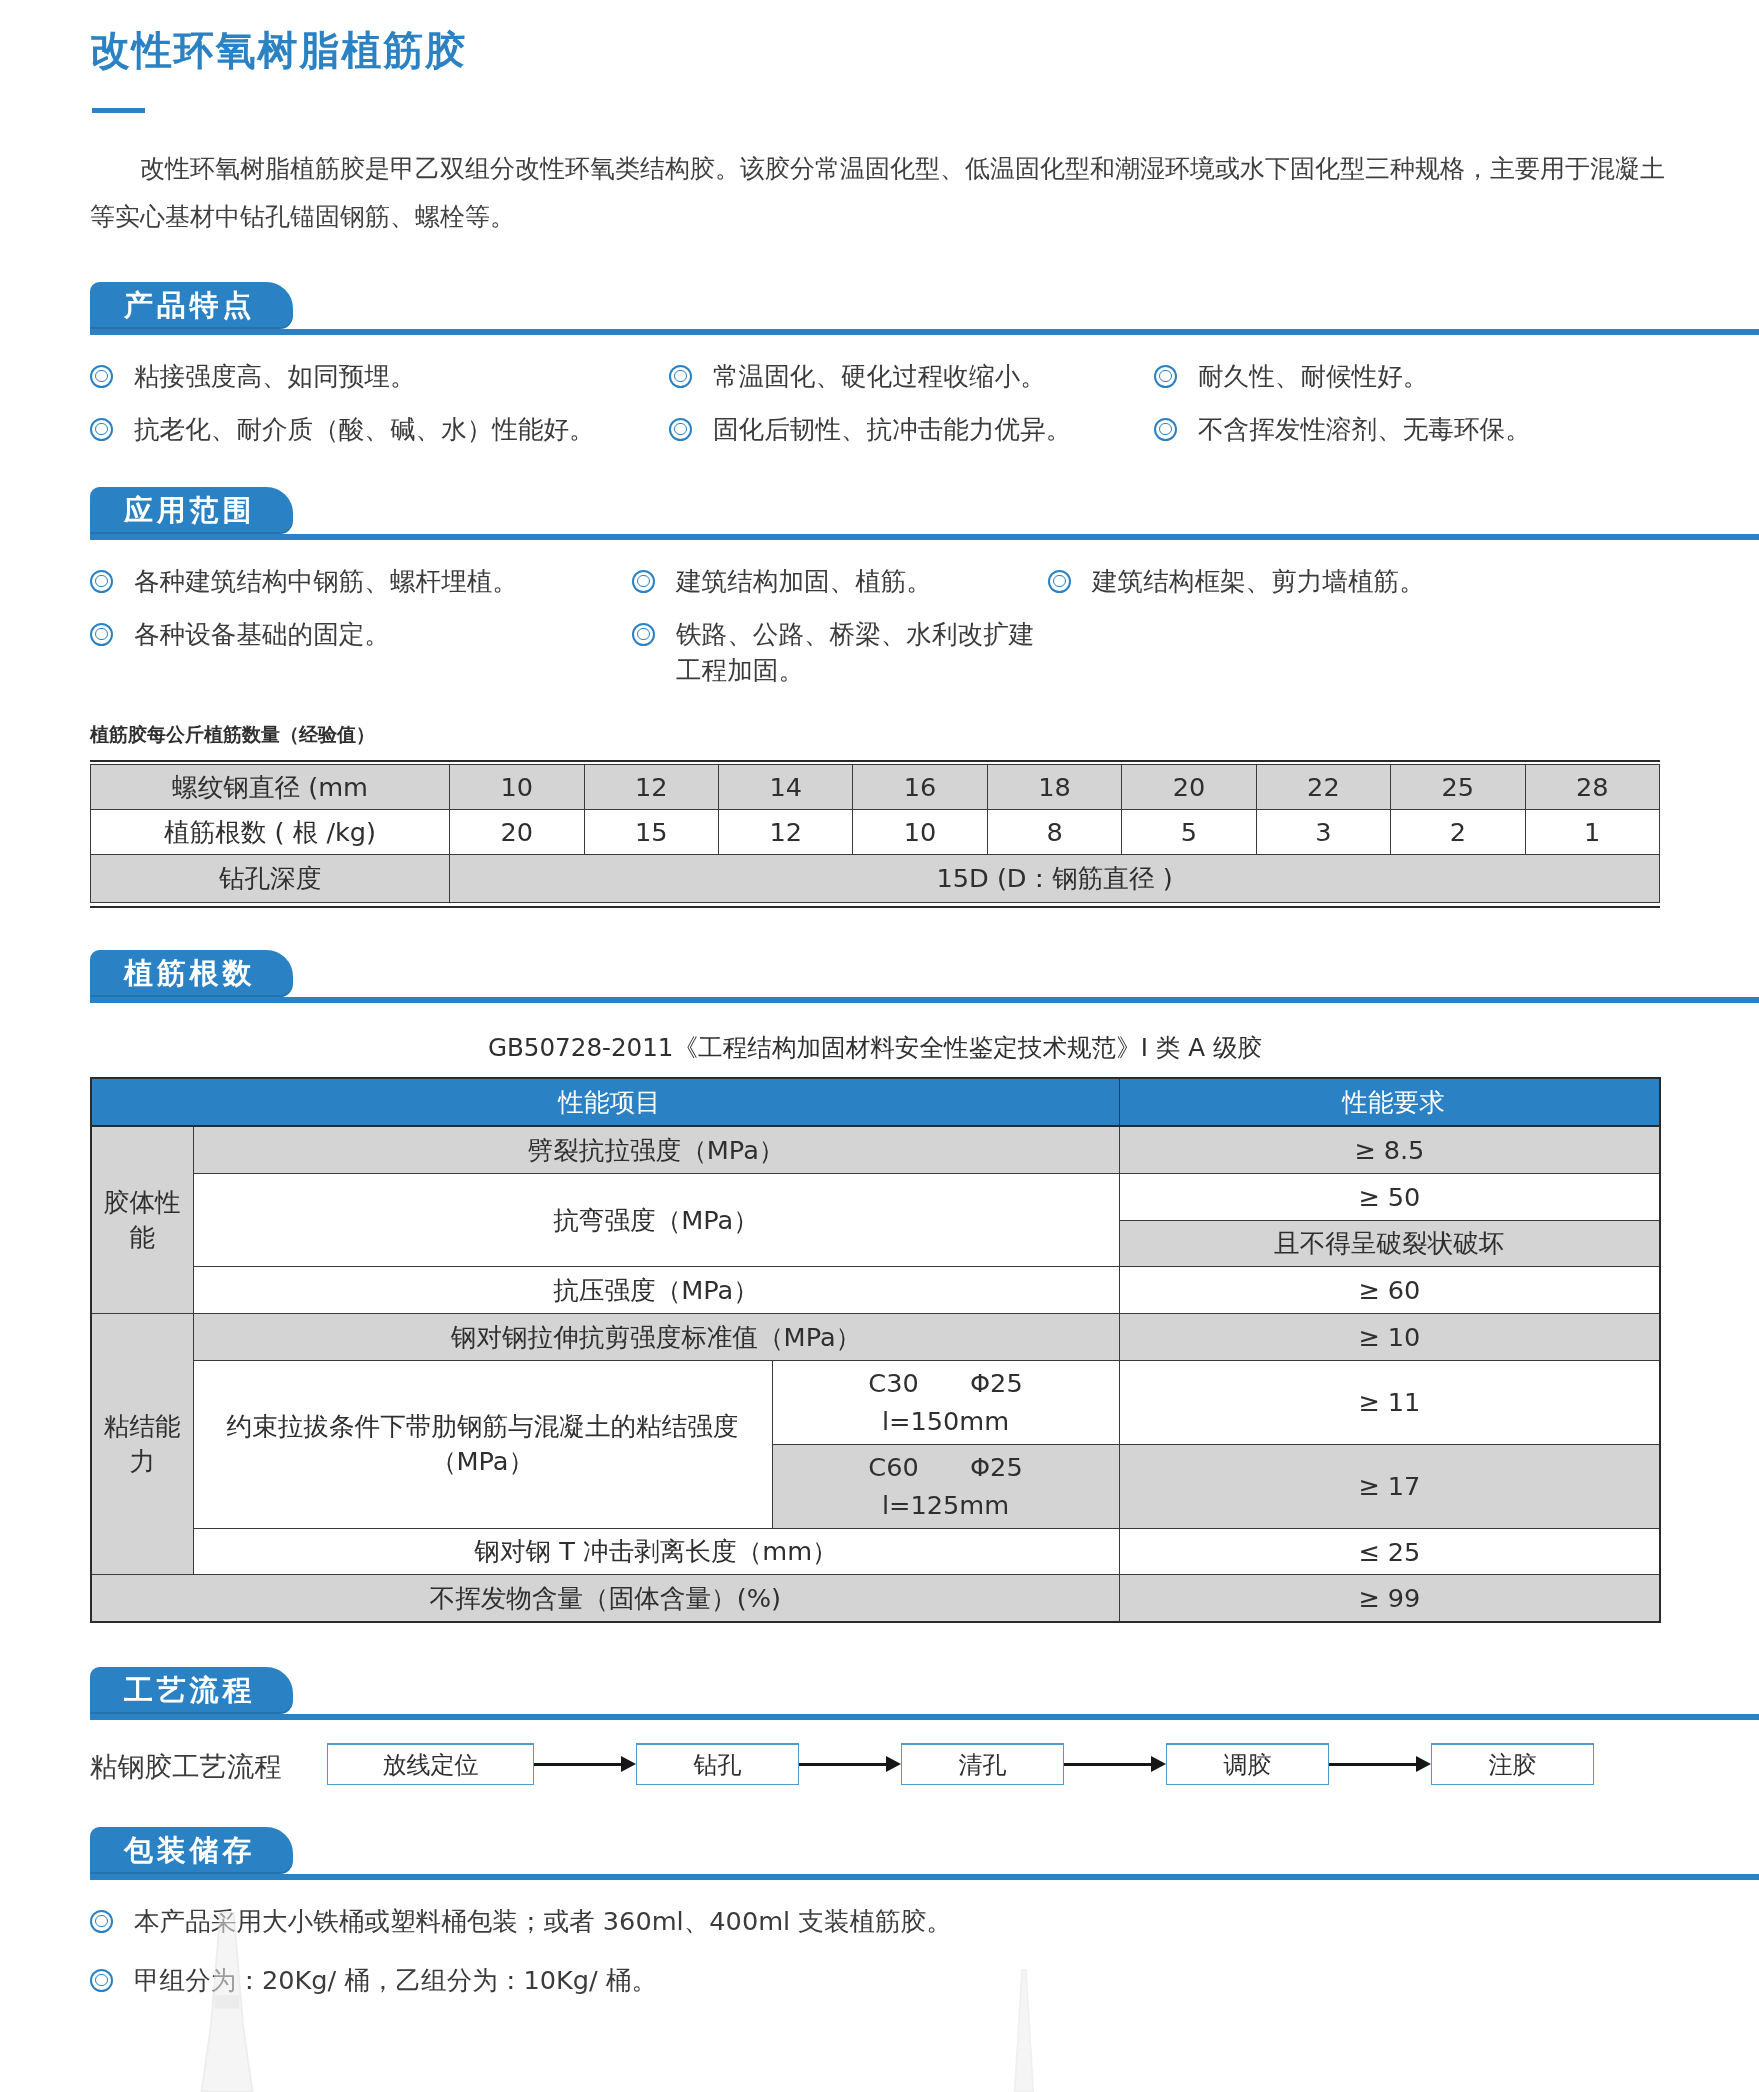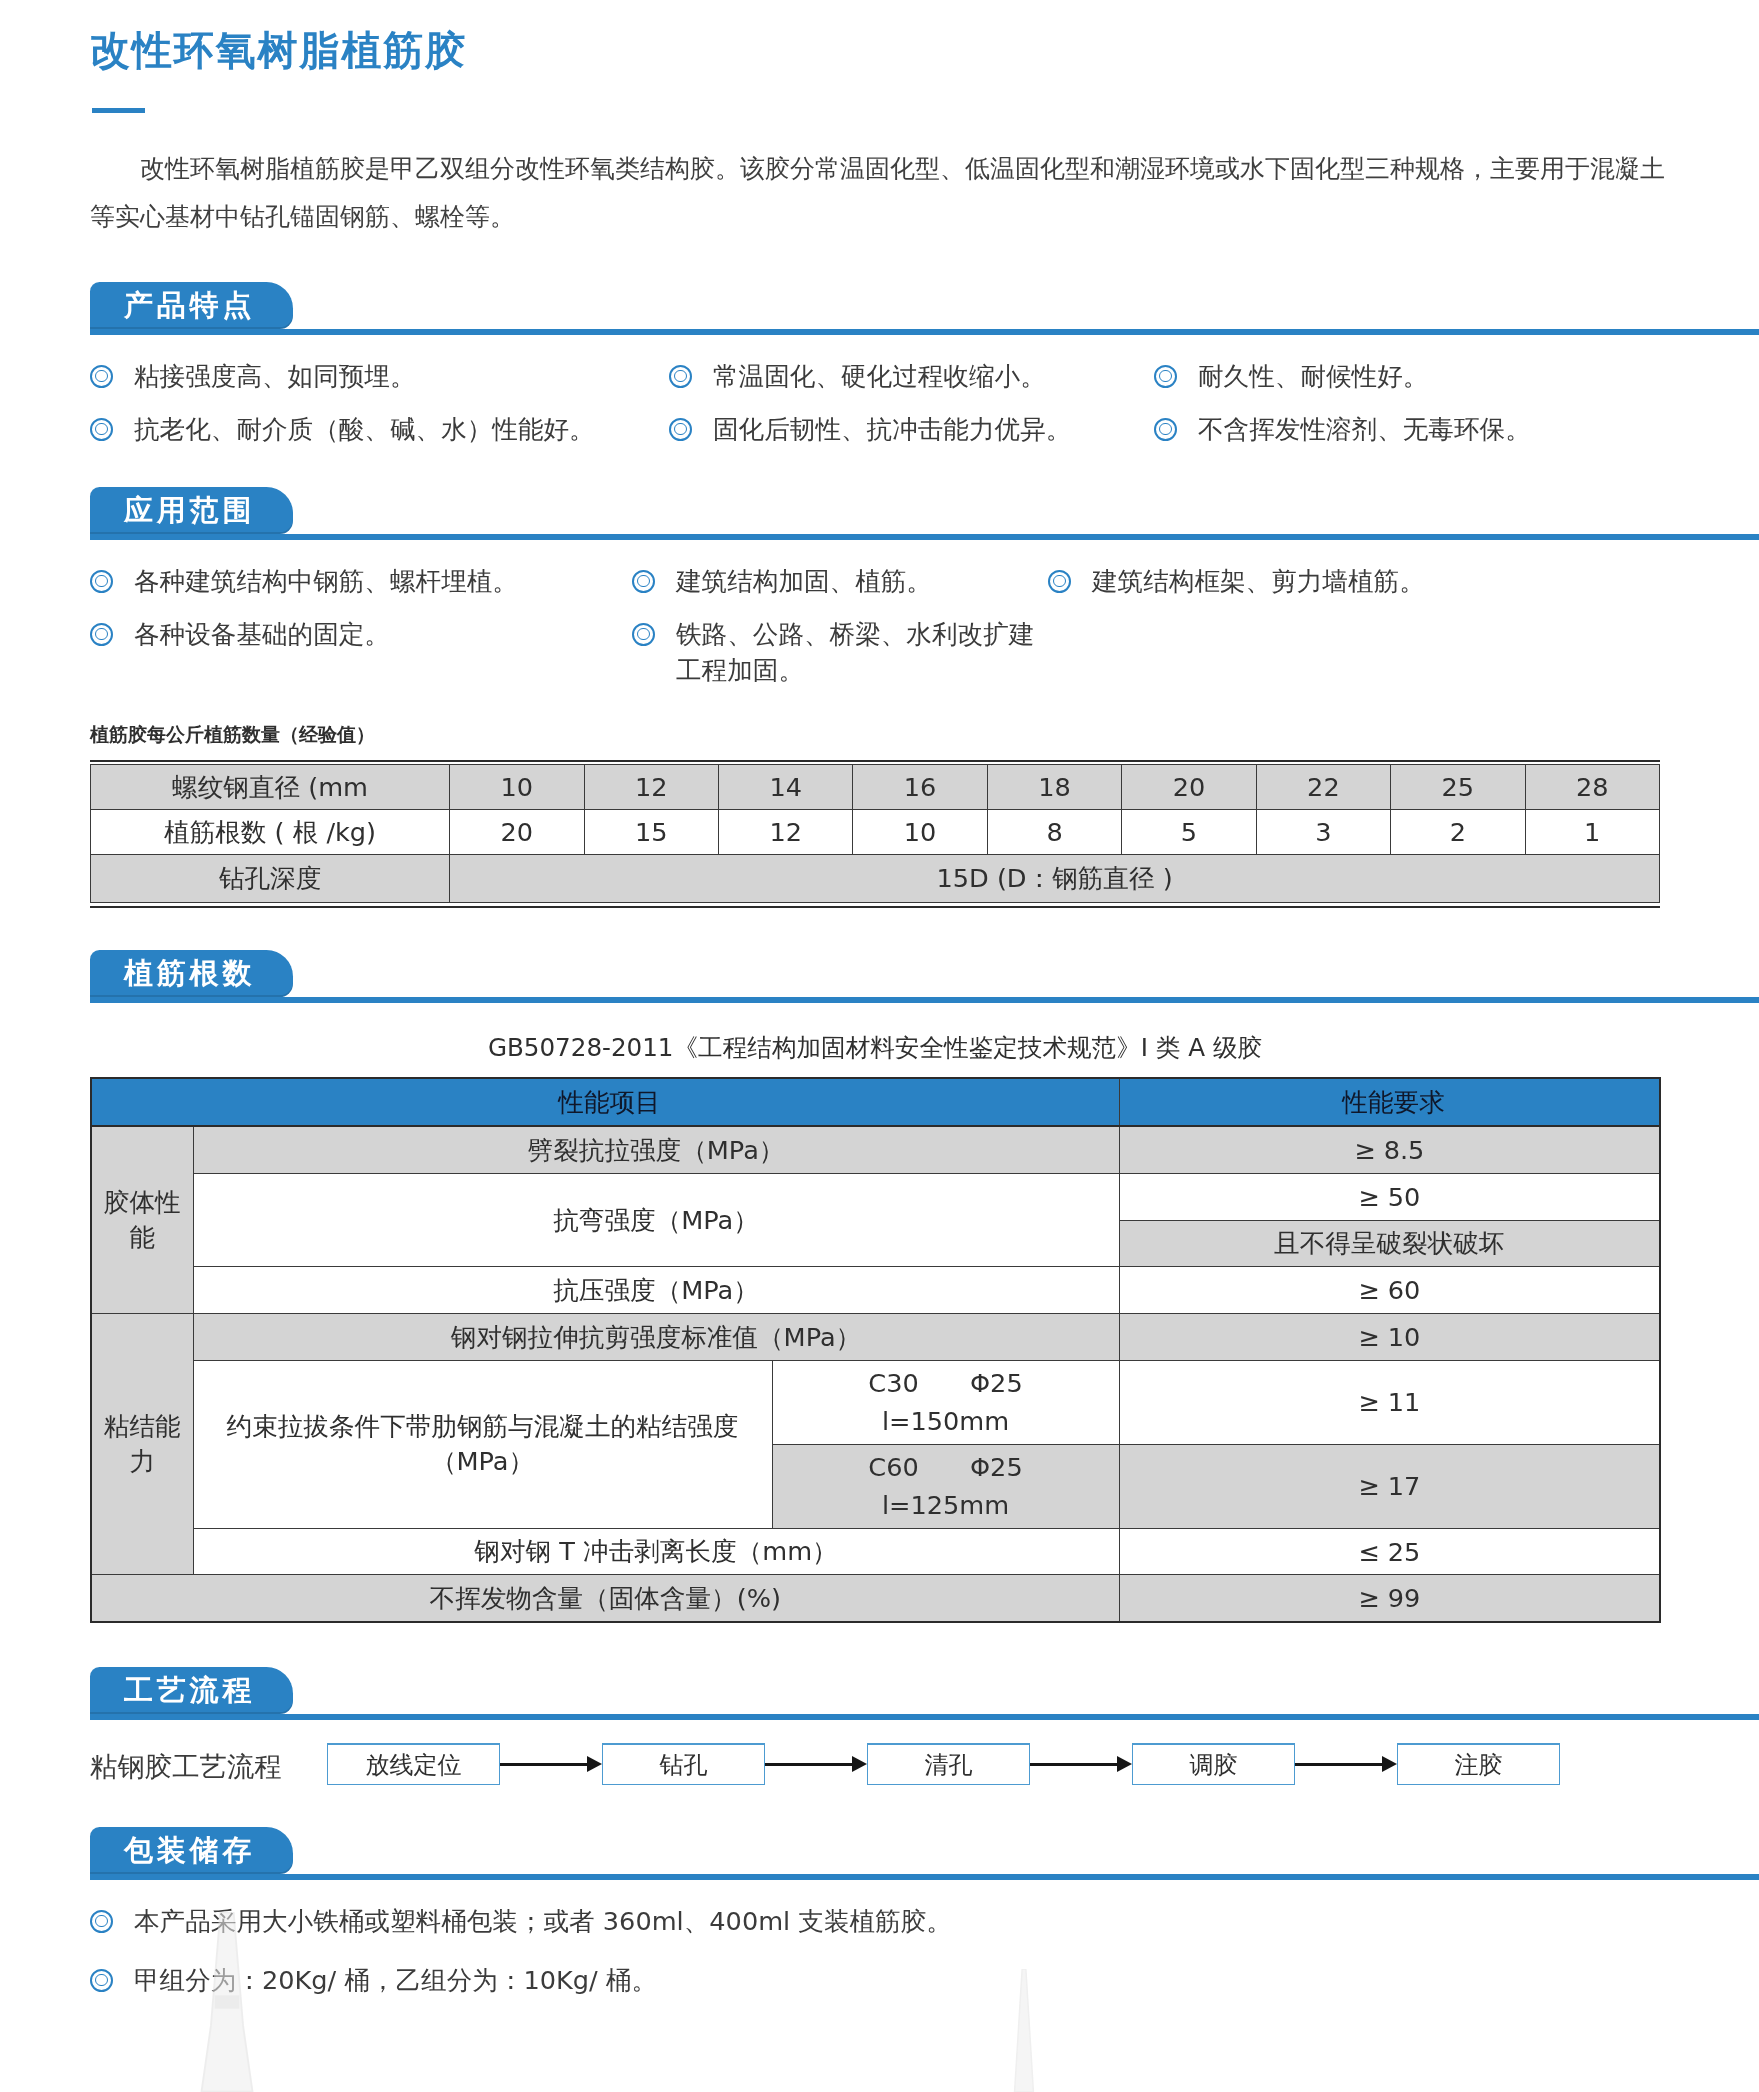--- a/index.html
+++ b/index.html
@@ -57,37 +57,37 @@
   .tbl1 tr.r3 td{height:47px;}
   .g{background:#d4d4d4;}
   .w{background:#ffffff;}
   
   .std-line{margin:28px 0 0 90px;width:1570px;text-align:center;font-size:24.6px;color:#2f2f2f;}
   table.tbl2{
     margin:13.2px 0 0 90px;width:1570px;border-collapse:collapse;
     font-size:25.6px;color:#2f2f2f;table-layout:fixed;border:2.8px solid #2b2b2b;
   }
   .tbl2 td{border:1.9px solid #3a3a3a;text-align:center;padding:1.9px 9.5px;}
-  .tbl2 td.hd{background:#2a82c4;color:#0f172a;height:42px;border-bottom:2.8px solid #2b2b2b;font-weight:normal;padding-left:18px;}
+  .tbl2 td.hd{background:#2a82c4;color:#ffffff;height:42px;border-bottom:2.8px solid #2b2b2b;font-weight:normal;padding-left:18px;}
   .rh1{height:42px;}
   .rh2{height:79px;}
   .tbl2 .spec div{line-height:38px;}
   
   .process-band{margin:23px 0 0 90px;display:flex;align-items:flex-start;}
   .process-subtitle{width:237px;font-size:27.4px;color:#3b3b3b;padding-top:5.7px;}
   .flow{flex:1;}
   .flow-row{display:flex;align-items:center;}
   .flow-row2{margin-top:28px;}
   .fbox{
     height:42px;box-sizing:border-box;background:#fff;
     border:1.9px solid #4d9bd1;border-top-width:2.8px;
     display:flex;align-items:center;justify-content:center;
     font-size:24px;color:#2f2f2f;
   }
-  .fb-wide{width:173px;}
+  .fb-wide{width:207px;}
   .fb-std{width:163px;}
   .farrow{display:flex;align-items:center;width:102px;}
   .farrow2{width:106px;}
   .fa-line{flex:1;height:2.8px;background:#161616;}
   .fa-head{width:0;height:0;border-left:15px solid #161616;border-top:8.5px solid transparent;border-bottom:8.5px solid transparent;}
   
   .pack-list{margin:23px 90px 0 90px;display:flex;flex-direction:column;gap:23px;font-size:25.6px;line-height:36px;}
   
   .wm{position:absolute;pointer-events:none;}
 </style>

